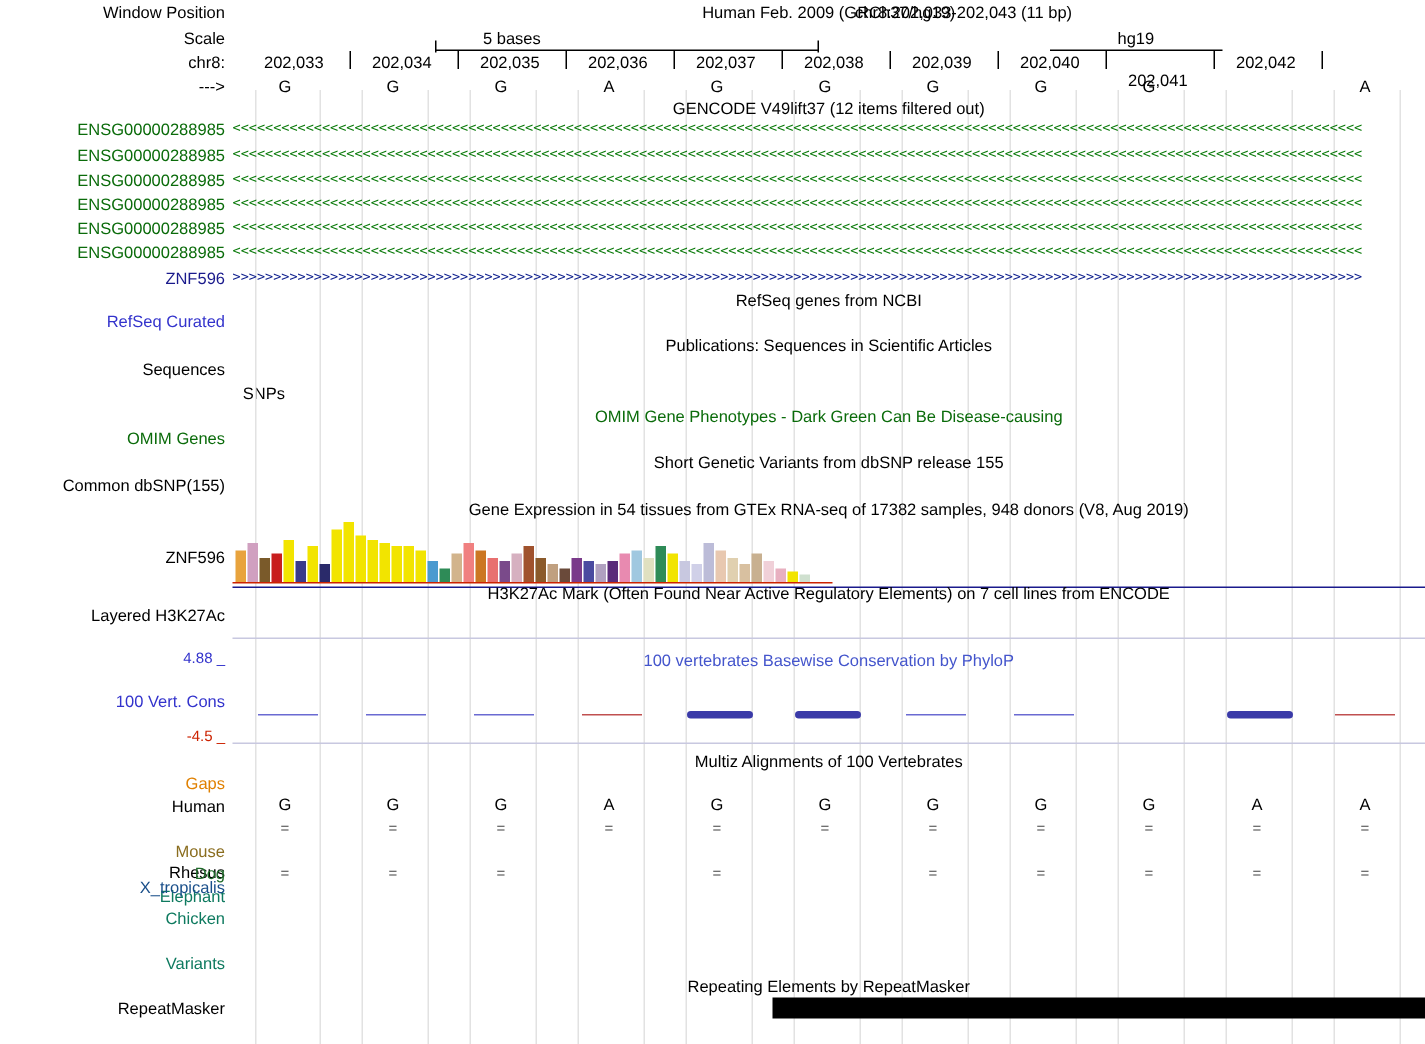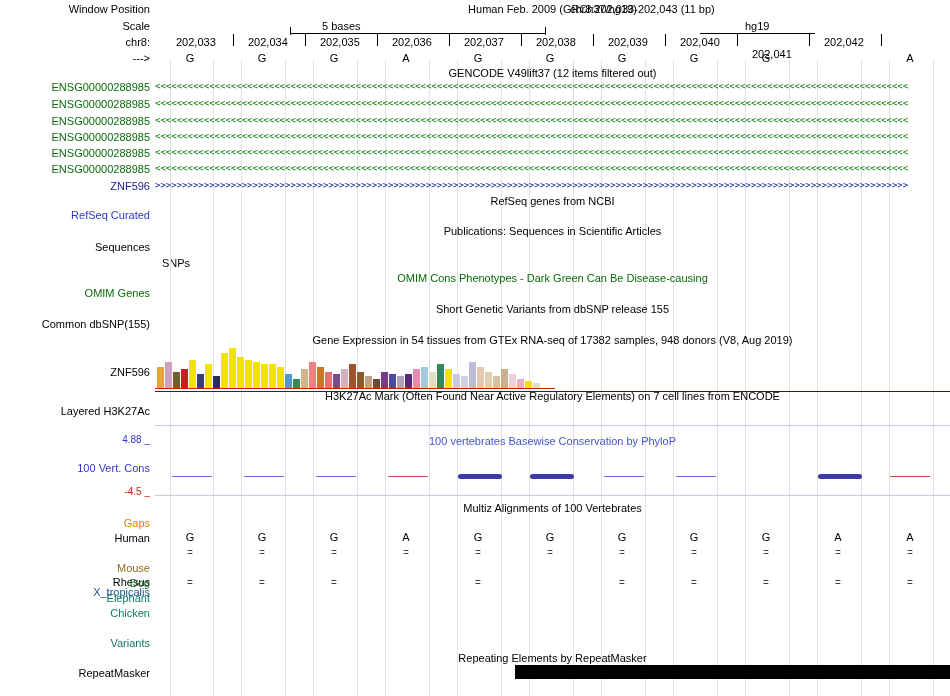--- a/index.html
+++ b/index.html
@@ -178,21 +178,21 @@
   <div class="generow" style="top:116px;">&lt;&lt;&lt;&lt;&lt;&lt;&lt;&lt;&lt;&lt;&lt;&lt;&lt;&lt;&lt;&lt;&lt;&lt;&lt;&lt;&lt;&lt;&lt;&lt;&lt;&lt;&lt;&lt;&lt;&lt;&lt;&lt;&lt;&lt;&lt;&lt;&lt;&lt;&lt;&lt;&lt;&lt;&lt;&lt;&lt;&lt;&lt;&lt;&lt;&lt;&lt;&lt;&lt;&lt;&lt;&lt;&lt;&lt;&lt;&lt;&lt;&lt;&lt;&lt;&lt;&lt;&lt;&lt;&lt;&lt;&lt;&lt;&lt;&lt;&lt;&lt;&lt;&lt;&lt;&lt;&lt;&lt;&lt;&lt;&lt;&lt;&lt;&lt;&lt;&lt;&lt;&lt;&lt;&lt;&lt;&lt;&lt;&lt;&lt;&lt;&lt;&lt;&lt;&lt;&lt;&lt;&lt;&lt;&lt;&lt;&lt;&lt;&lt;&lt;&lt;&lt;&lt;&lt;&lt;&lt;&lt;&lt;&lt;&lt;&lt;&lt;&lt;&lt;&lt;&lt;&lt;&lt;&lt;&lt;&lt;&lt;&lt;&lt;&lt;</div>
   <div class="generow" style="top:132px;">&lt;&lt;&lt;&lt;&lt;&lt;&lt;&lt;&lt;&lt;&lt;&lt;&lt;&lt;&lt;&lt;&lt;&lt;&lt;&lt;&lt;&lt;&lt;&lt;&lt;&lt;&lt;&lt;&lt;&lt;&lt;&lt;&lt;&lt;&lt;&lt;&lt;&lt;&lt;&lt;&lt;&lt;&lt;&lt;&lt;&lt;&lt;&lt;&lt;&lt;&lt;&lt;&lt;&lt;&lt;&lt;&lt;&lt;&lt;&lt;&lt;&lt;&lt;&lt;&lt;&lt;&lt;&lt;&lt;&lt;&lt;&lt;&lt;&lt;&lt;&lt;&lt;&lt;&lt;&lt;&lt;&lt;&lt;&lt;&lt;&lt;&lt;&lt;&lt;&lt;&lt;&lt;&lt;&lt;&lt;&lt;&lt;&lt;&lt;&lt;&lt;&lt;&lt;&lt;&lt;&lt;&lt;&lt;&lt;&lt;&lt;&lt;&lt;&lt;&lt;&lt;&lt;&lt;&lt;&lt;&lt;&lt;&lt;&lt;&lt;&lt;&lt;&lt;&lt;&lt;&lt;&lt;&lt;&lt;&lt;&lt;&lt;&lt;&lt;</div>
   <div class="generow" style="top:148px;">&lt;&lt;&lt;&lt;&lt;&lt;&lt;&lt;&lt;&lt;&lt;&lt;&lt;&lt;&lt;&lt;&lt;&lt;&lt;&lt;&lt;&lt;&lt;&lt;&lt;&lt;&lt;&lt;&lt;&lt;&lt;&lt;&lt;&lt;&lt;&lt;&lt;&lt;&lt;&lt;&lt;&lt;&lt;&lt;&lt;&lt;&lt;&lt;&lt;&lt;&lt;&lt;&lt;&lt;&lt;&lt;&lt;&lt;&lt;&lt;&lt;&lt;&lt;&lt;&lt;&lt;&lt;&lt;&lt;&lt;&lt;&lt;&lt;&lt;&lt;&lt;&lt;&lt;&lt;&lt;&lt;&lt;&lt;&lt;&lt;&lt;&lt;&lt;&lt;&lt;&lt;&lt;&lt;&lt;&lt;&lt;&lt;&lt;&lt;&lt;&lt;&lt;&lt;&lt;&lt;&lt;&lt;&lt;&lt;&lt;&lt;&lt;&lt;&lt;&lt;&lt;&lt;&lt;&lt;&lt;&lt;&lt;&lt;&lt;&lt;&lt;&lt;&lt;&lt;&lt;&lt;&lt;&lt;&lt;&lt;&lt;&lt;&lt;&lt;</div>
   <div class="generow" style="top:164px;">&lt;&lt;&lt;&lt;&lt;&lt;&lt;&lt;&lt;&lt;&lt;&lt;&lt;&lt;&lt;&lt;&lt;&lt;&lt;&lt;&lt;&lt;&lt;&lt;&lt;&lt;&lt;&lt;&lt;&lt;&lt;&lt;&lt;&lt;&lt;&lt;&lt;&lt;&lt;&lt;&lt;&lt;&lt;&lt;&lt;&lt;&lt;&lt;&lt;&lt;&lt;&lt;&lt;&lt;&lt;&lt;&lt;&lt;&lt;&lt;&lt;&lt;&lt;&lt;&lt;&lt;&lt;&lt;&lt;&lt;&lt;&lt;&lt;&lt;&lt;&lt;&lt;&lt;&lt;&lt;&lt;&lt;&lt;&lt;&lt;&lt;&lt;&lt;&lt;&lt;&lt;&lt;&lt;&lt;&lt;&lt;&lt;&lt;&lt;&lt;&lt;&lt;&lt;&lt;&lt;&lt;&lt;&lt;&lt;&lt;&lt;&lt;&lt;&lt;&lt;&lt;&lt;&lt;&lt;&lt;&lt;&lt;&lt;&lt;&lt;&lt;&lt;&lt;&lt;&lt;&lt;&lt;&lt;&lt;&lt;&lt;&lt;&lt;&lt;</div>
   <div class="generow generow-blue" style="top:181px;">&gt;&gt;&gt;&gt;&gt;&gt;&gt;&gt;&gt;&gt;&gt;&gt;&gt;&gt;&gt;&gt;&gt;&gt;&gt;&gt;&gt;&gt;&gt;&gt;&gt;&gt;&gt;&gt;&gt;&gt;&gt;&gt;&gt;&gt;&gt;&gt;&gt;&gt;&gt;&gt;&gt;&gt;&gt;&gt;&gt;&gt;&gt;&gt;&gt;&gt;&gt;&gt;&gt;&gt;&gt;&gt;&gt;&gt;&gt;&gt;&gt;&gt;&gt;&gt;&gt;&gt;&gt;&gt;&gt;&gt;&gt;&gt;&gt;&gt;&gt;&gt;&gt;&gt;&gt;&gt;&gt;&gt;&gt;&gt;&gt;&gt;&gt;&gt;&gt;&gt;&gt;&gt;&gt;&gt;&gt;&gt;&gt;&gt;&gt;&gt;&gt;&gt;&gt;&gt;&gt;&gt;&gt;&gt;&gt;&gt;&gt;&gt;&gt;&gt;&gt;&gt;&gt;&gt;&gt;&gt;&gt;&gt;&gt;&gt;&gt;&gt;&gt;&gt;&gt;&gt;&gt;&gt;&gt;&gt;&gt;&gt;&gt;&gt;&gt;</div>
 
   <div class="abs center-title" style="left:155px;top:195px;width:795px;">RefSeq genes from NCBI</div>
 
   <div class="abs center-title" style="left:155px;top:225px;width:795px;">Publications: Sequences in Scientific Articles</div>
 
-  <div class="abs center-title title-green" style="left:155px;top:272px;width:795px;">OMIM Cons Phenotypes - Dark Green Can Be Disease-causing</div>
+  <div class="abs center-title title-green" style="left:155px;top:272px;width:795px;">OMIM Gene Phenotypes - Dark Green Can Be Disease-causing</div>
 
   <div class="abs center-title" style="left:155px;top:303px;width:795px;">Short Genetic Variants from dbSNP release 155</div>
 
   <div class="abs center-title" style="left:155px;top:334px;width:795px;">Gene Expression in 54 tissues from GTEx RNA-seq of 17382 samples, 948 donors (V8, Aug 2019)</div>
   <div class="abs" id="gtex-chart" style="left:155px;top:348px;width:795px;height:42px;">
     <div id="gtex-bars" style="left:2px;width:400px;height:40px;position:absolute;bottom:2px;">
         <div class="gbar" style="left: 0px; width: 7px; height: 21px; background: rgb(232, 163, 61);"></div>
         <div class="gbar" style="left: 8px; width: 7px; height: 26px; background: rgb(208, 160, 192);"></div>
         <div class="gbar" style="left: 16px; width: 7px; height: 16px; background: rgb(122, 90, 42);"></div>
         <div class="gbar" style="left: 24px; width: 7px; height: 19px; background: rgb(200, 30, 30);"></div>

